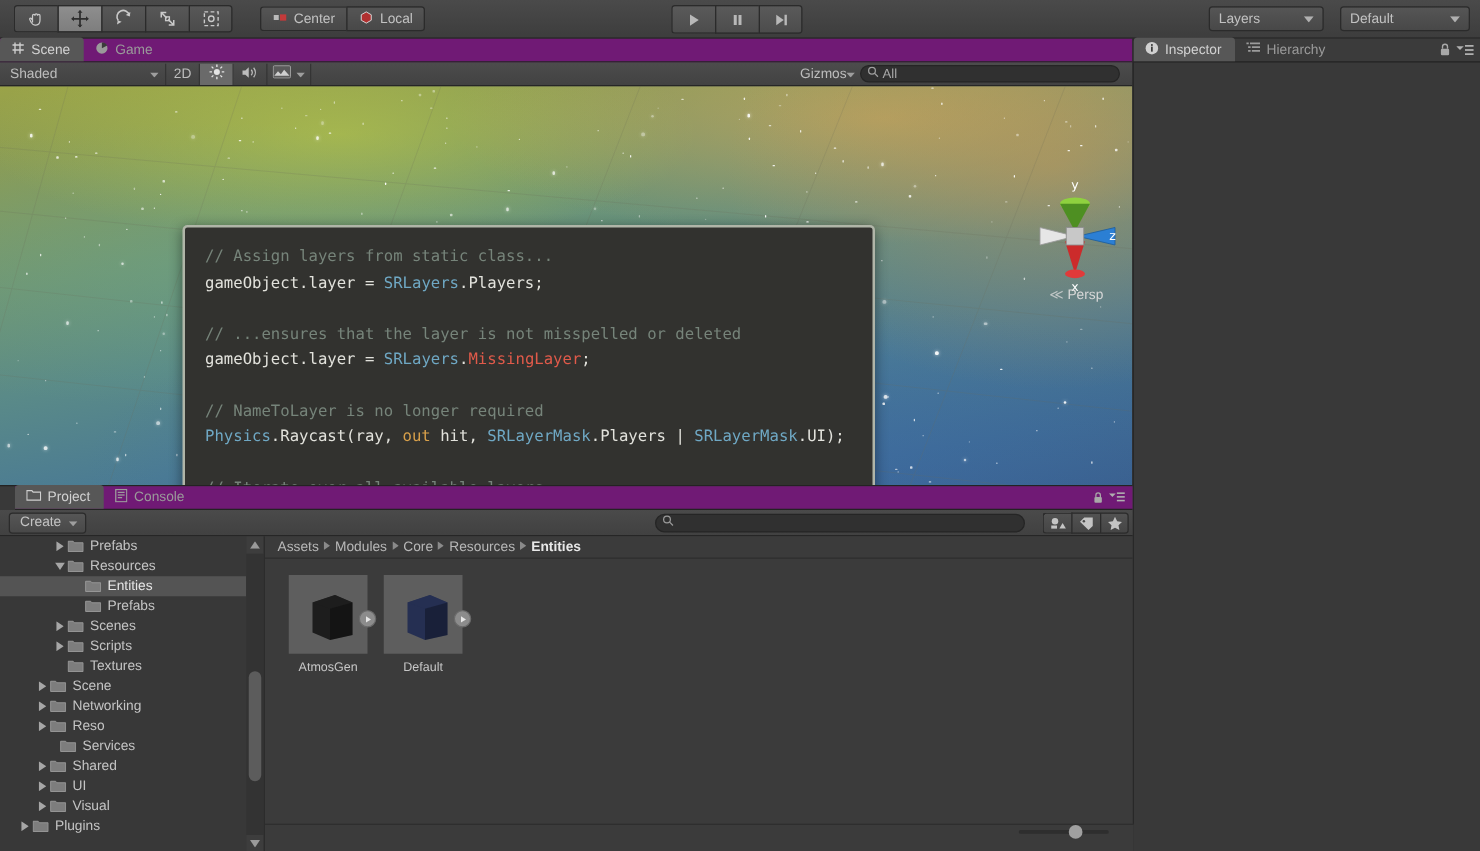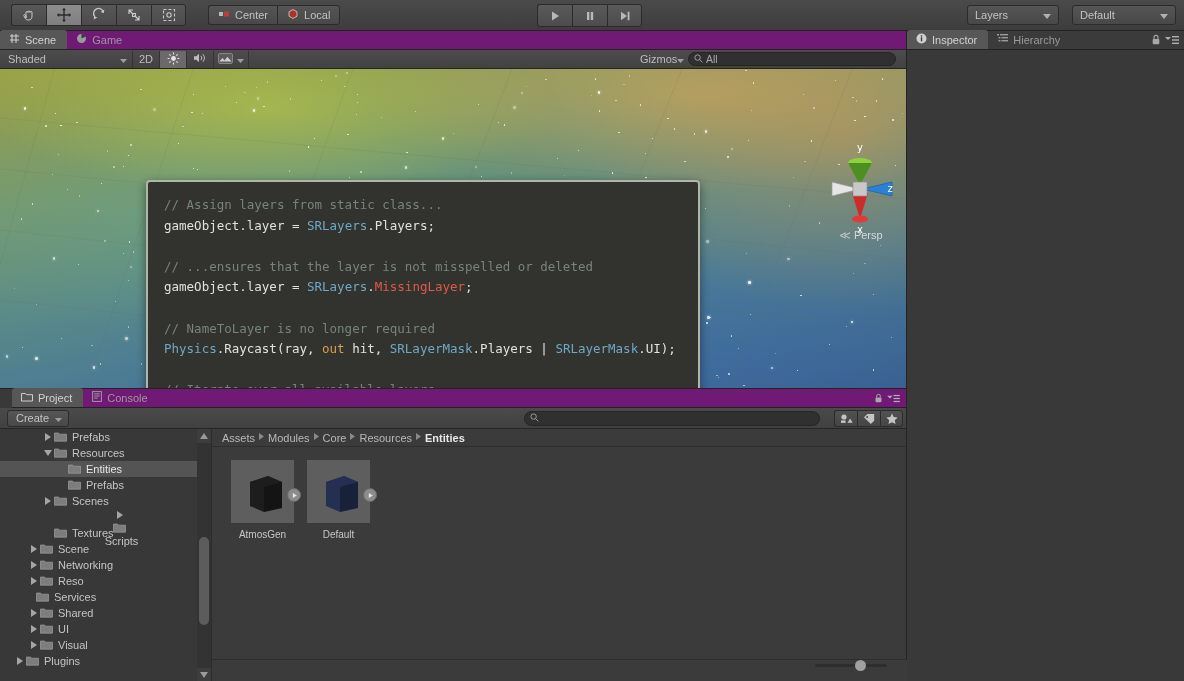--- a/index.html
+++ b/index.html
@@ -934,21 +934,21 @@
               <path d="M0 0l6 4-6 4z" fill="#a6a6a6"></path>
             </svg>
           </span>
           <span class="folder">
             <svg width="13" height="10" viewBox="0 0 13 10">
               <path d="M.5 1h4l1 1.2h7v7H.5z" fill="#7d7d7d" stroke="#9d9d9d" stroke-width=".7"></path>
             </svg>
           </span>
           <span style="margin-left: 4px;">Scenes</span>
         </div>
-        <div class="tree-row" style="padding-left: 42px; flex-direction: column;">
+        <div class="tree-row" style="padding-left: 42px;">
           <span class="tri">
             <svg width="6" height="8" viewBox="0 0 6 8">
               <path d="M0 0l6 4-6 4z" fill="#a6a6a6"></path>
             </svg>
           </span>
           <span class="folder">
             <svg width="13" height="10" viewBox="0 0 13 10">
               <path d="M.5 1h4l1 1.2h7v7H.5z" fill="#7d7d7d" stroke="#9d9d9d" stroke-width=".7"></path>
             </svg>
           </span>
@@ -995,21 +995,21 @@
               <path d="M0 0l6 4-6 4z" fill="#a6a6a6"></path>
             </svg>
           </span>
           <span class="folder">
             <svg width="13" height="10" viewBox="0 0 13 10">
               <path d="M.5 1h4l1 1.2h7v7H.5z" fill="#7d7d7d" stroke="#9d9d9d" stroke-width=".7"></path>
             </svg>
           </span>
           <span style="margin-left: 4px;">Reso</span>
         </div>
-        <div class="tree-row" style="padding-left: 24px;">
+        <div class="tree-row" style="padding-left: 36px;">
           <span class="tri"></span>
           <span class="folder">
             <svg width="13" height="10" viewBox="0 0 13 10">
               <path d="M.5 1h4l1 1.2h7v7H.5z" fill="#7d7d7d" stroke="#9d9d9d" stroke-width=".7"></path>
             </svg>
           </span>
           <span style="margin-left: 4px;">Services</span>
         </div>
         <div class="tree-row" style="padding-left: 28px;">
           <span class="tri">

